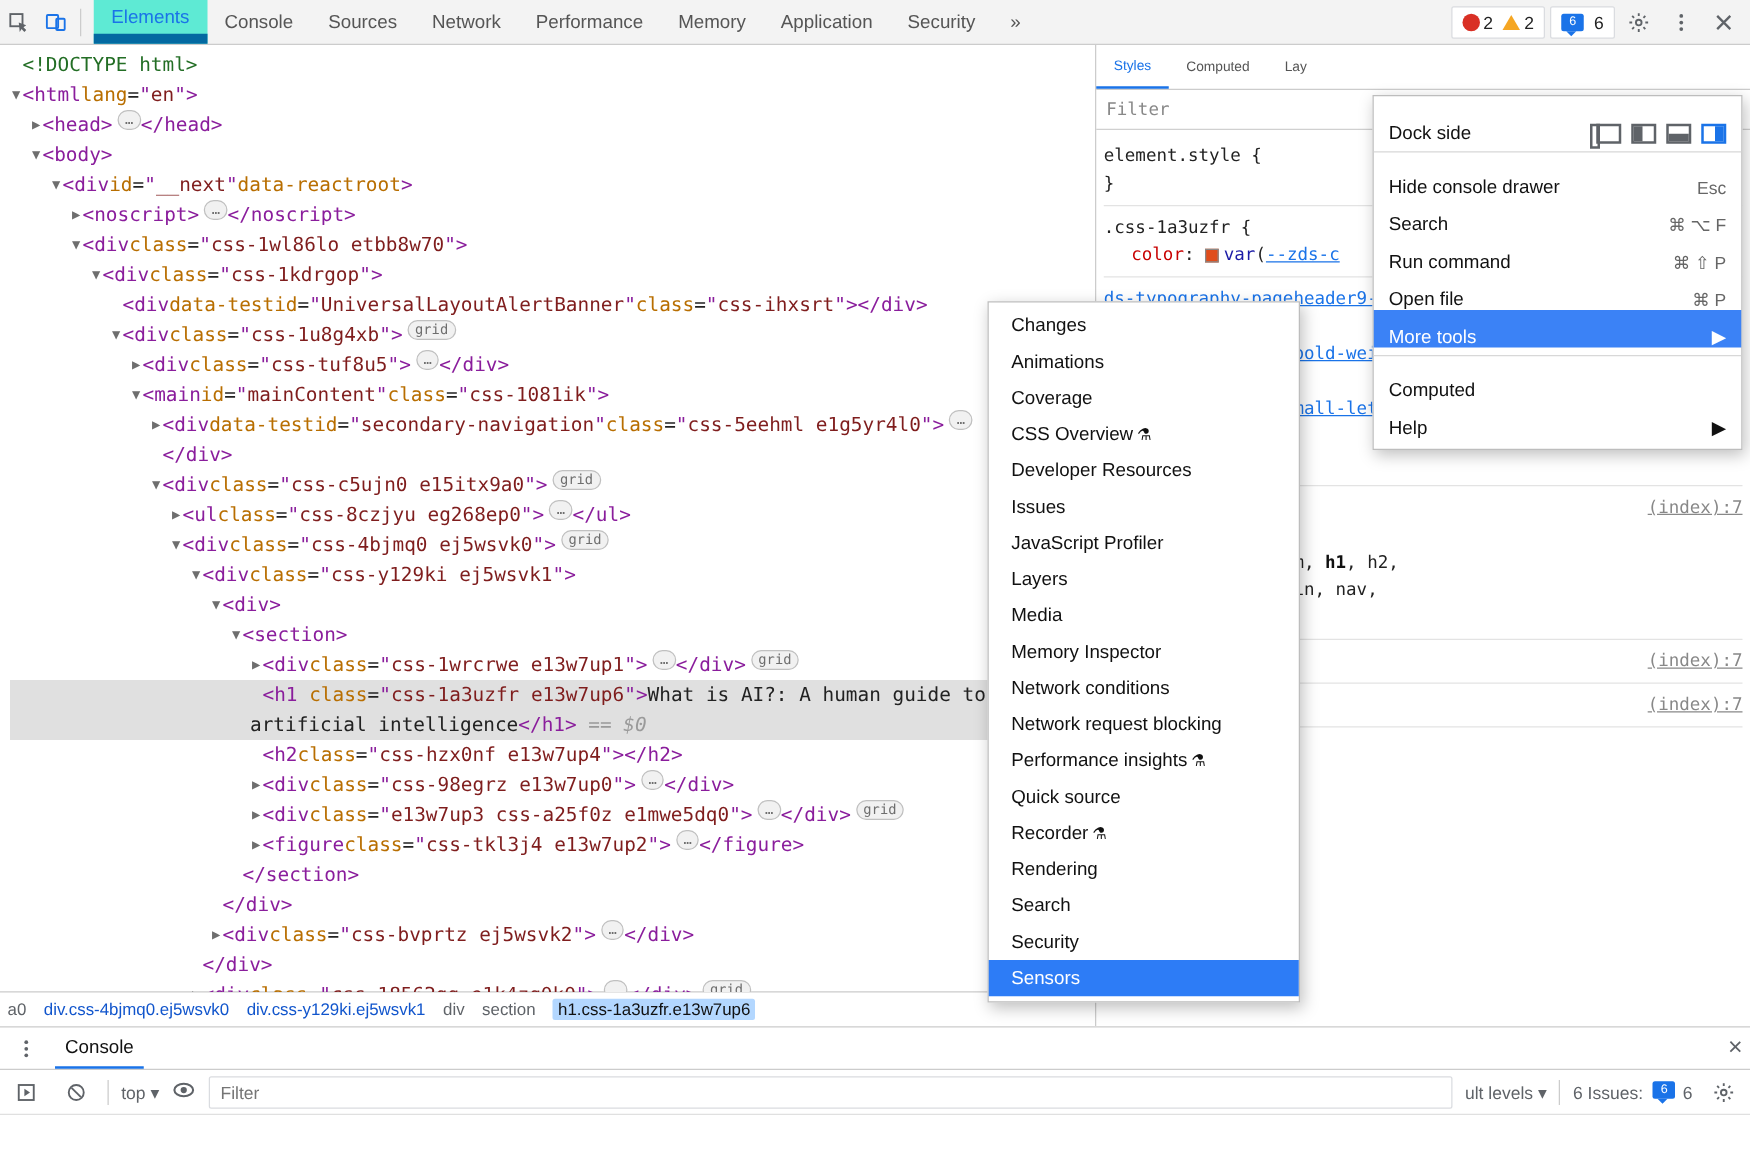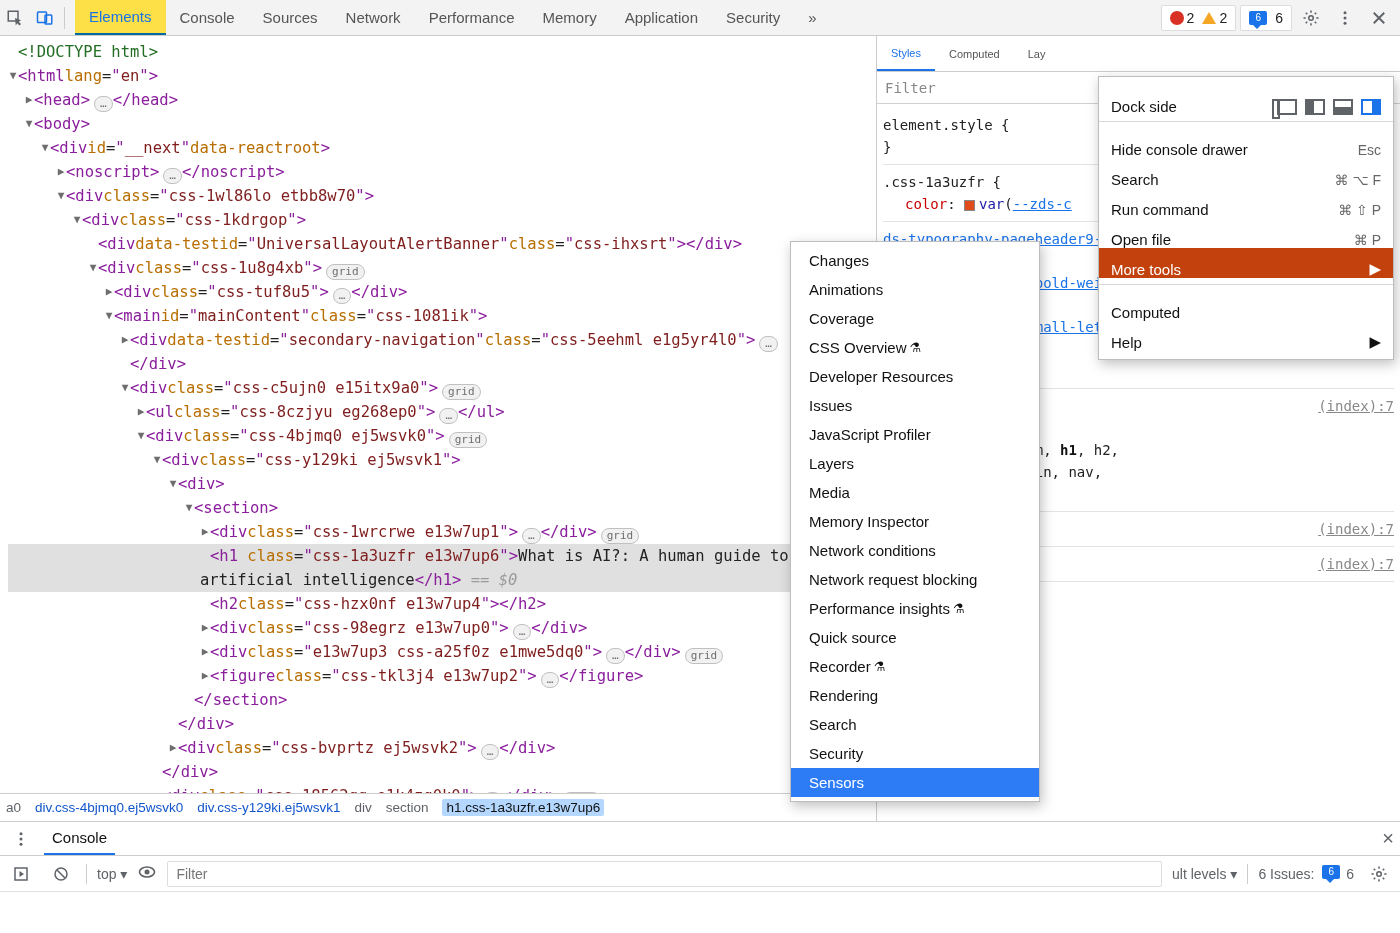--- a/index.html
+++ b/index.html
@@ -18,21 +18,21 @@
   height: 36px; border-bottom: 1px solid #ccc;
   background: #f3f3f3;
 }
 .tb-btn { padding: 0 6px; height: 100%; display: flex; align-items: center; cursor: pointer; color: #5a5a5a; }
 .tb-btn svg { width: 18px; height: 18px; }
 .tabs { display: flex; height: 100%; margin-left: 6px; }
 .tab {
   padding: 0 14px; height: 100%; display: flex; align-items: center;
   font-size: 15px; color: #555; cursor: pointer;
 }
-.tab.active { color: #1a73e8; border-bottom: 2px solid #0369a1; background: #fde047; }
+.tab.active { color: #1a73e8; border-bottom: 8px solid #0369a1; background: #5eead4; }
 .tb-right { margin-left: auto; display: flex; align-items: center; gap: 4px; padding-right: 6px; height: 100%; }
 .status-box {
   display: flex; align-items: center; gap: 8px;
   background: #fff; border: 1px solid #dadce0; border-radius: 2px;
   padding: 2px 8px; height: 26px; font-size: 14px;
 }
 .status-item { display: flex; align-items: center; gap: 3px; }
 .icon-circle { width: 14px; height: 14px; border-radius: 50%; display: inline-block; }
 .icon-red { background: #d93025; }
 .icon-yellow { width:0; height:0; border-left:7px solid transparent; border-right:7px solid transparent; border-bottom:12px solid #f5a623; display:inline-block; }
@@ -41,21 +41,21 @@
 .chat-num { position:absolute; top:0; left:0; right:0; color:#fff; font-size:10px; text-align:center; line-height:14px; }
 
 
 .main { flex: 1; display: flex; overflow: hidden; position: relative; }
 .elements-panel { flex: 1; display: flex; flex-direction: column; overflow: hidden; }
 .dom-tree {
   flex: 1; overflow: auto; padding: 4px 0 4px 8px;
   font-family: Menlo, Consolas, monospace; font-size: 15.5px; line-height: 24px;
   white-space: nowrap;
 }
-.dom-line { display: flex; align-items: flex-end; }
+.dom-line { display: flex; align-items: flex-start; }
 .indent { display: inline-block; }
 .tri { width: 10px; display: inline-block; color: #6e6e6e; font-size: 11px; cursor: pointer; text-align: center; }
 .punc { color: #8a1d9c; }
 .tagname { color: #8a1d9c; }
 .attrname { color: #b86e00; }
 .attrval { color: #7f1d1d; }
 .text-content { color: #222; }
 .comment { color: #236e25; }
 .ellipsis-pill, .grid-pill {
   display:inline-flex; align-items:center; justify-content:center;
@@ -108,21 +108,21 @@
 .dropdown {
   position:absolute; top:40px; right:6px; width:296px;
   background:#fff; border:1px solid #bdbdbd; box-shadow: 2px 4px 12px rgba(0,0,0,0.25);
   z-index: 30; padding: 8px 0;
 }
 .dd-row {
   height:30px; display:flex; align-items:flex-end;
   padding: 0 12px; font-size:15px; color:#111; cursor:pointer;
   justify-content: space-between;
 }
-.dd-row.highlight { background:#c2410c; color:#fff; }
+.dd-row.highlight { background:#3b82f6; color:#fff; }
 .dd-sep { height:1px; background:#d8d8d8; margin:6px 0; }
 .dd-shortcut { color:#666; font-size:14px; }
 .dock-icons { display:flex; gap:8px; align-items:center; }
 .dock-icon { width:20px; height:16px; border:2px solid #5f6368; cursor:pointer; position:relative; }
 .dock-icon.sep-left::before { content:""; position:absolute; left:-7px; top:-2px; width:4px; height:16px; border:2px solid #5f6368; }
 .dock-icon.fill-left::after { content:""; position:absolute; left:0; top:0; width:7px; height:12px; background:#5f6368; }
 .dock-icon.fill-bottom::after { content:""; position:absolute; left:0; bottom:0; width:16px; height:6px; background:#5f6368; }
 .dock-icon.fill-right { border-color:#1a73e8; }
 .dock-icon.fill-right::after { content:""; position:absolute; right:0; top:0; width:7px; height:12px; background:#1a73e8; }
 .chev-right { color:#111; }

